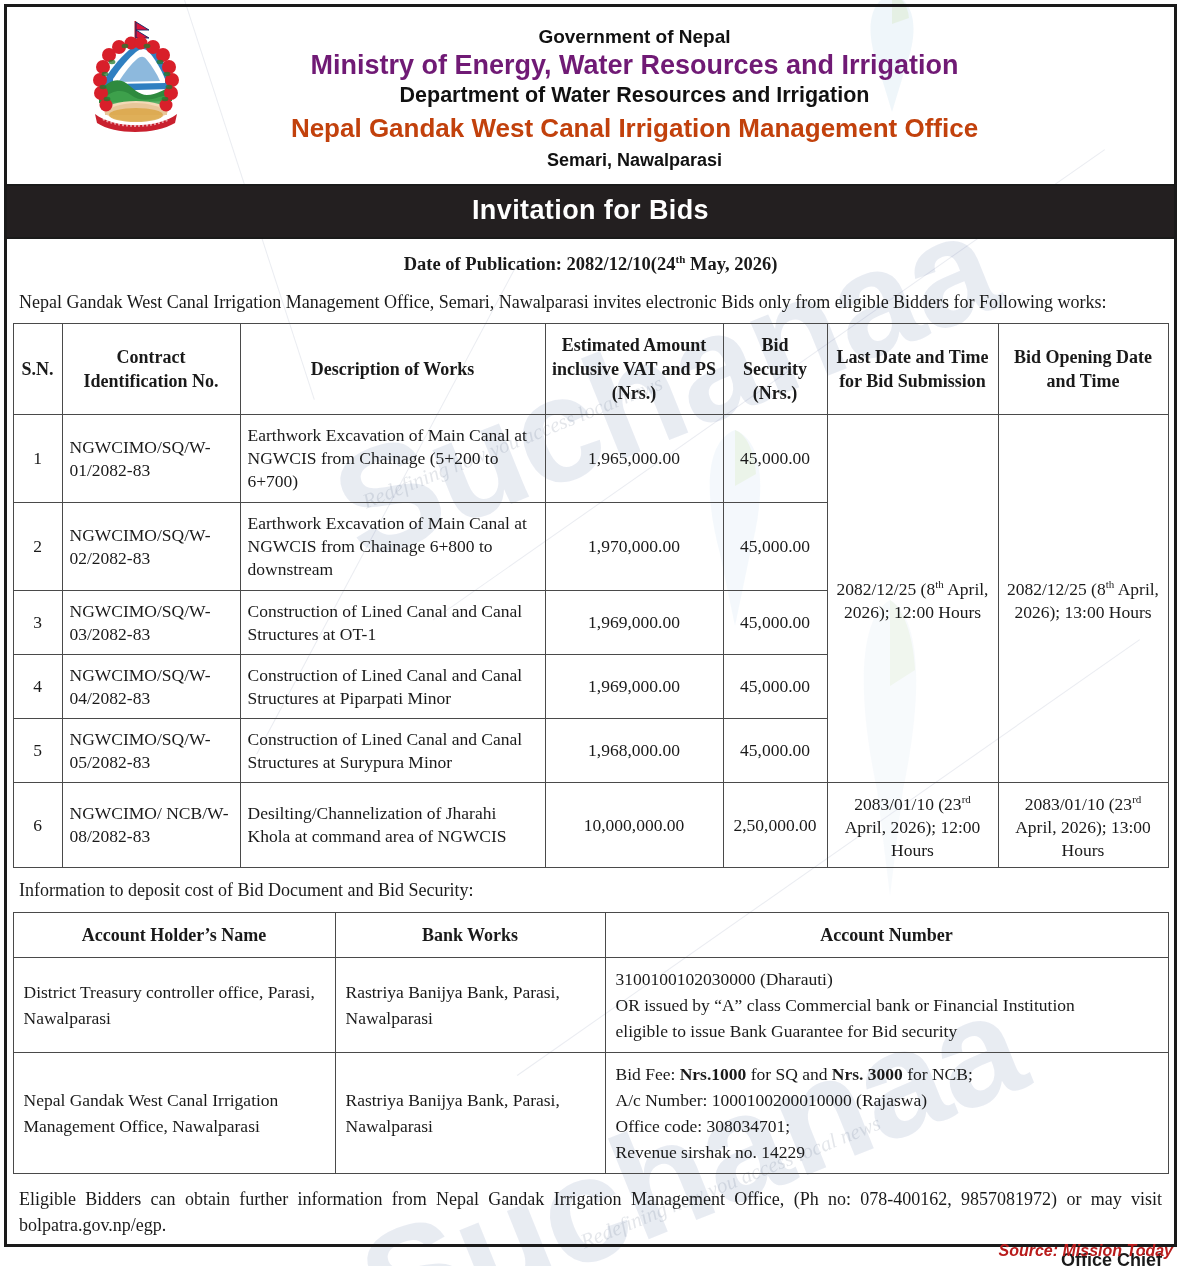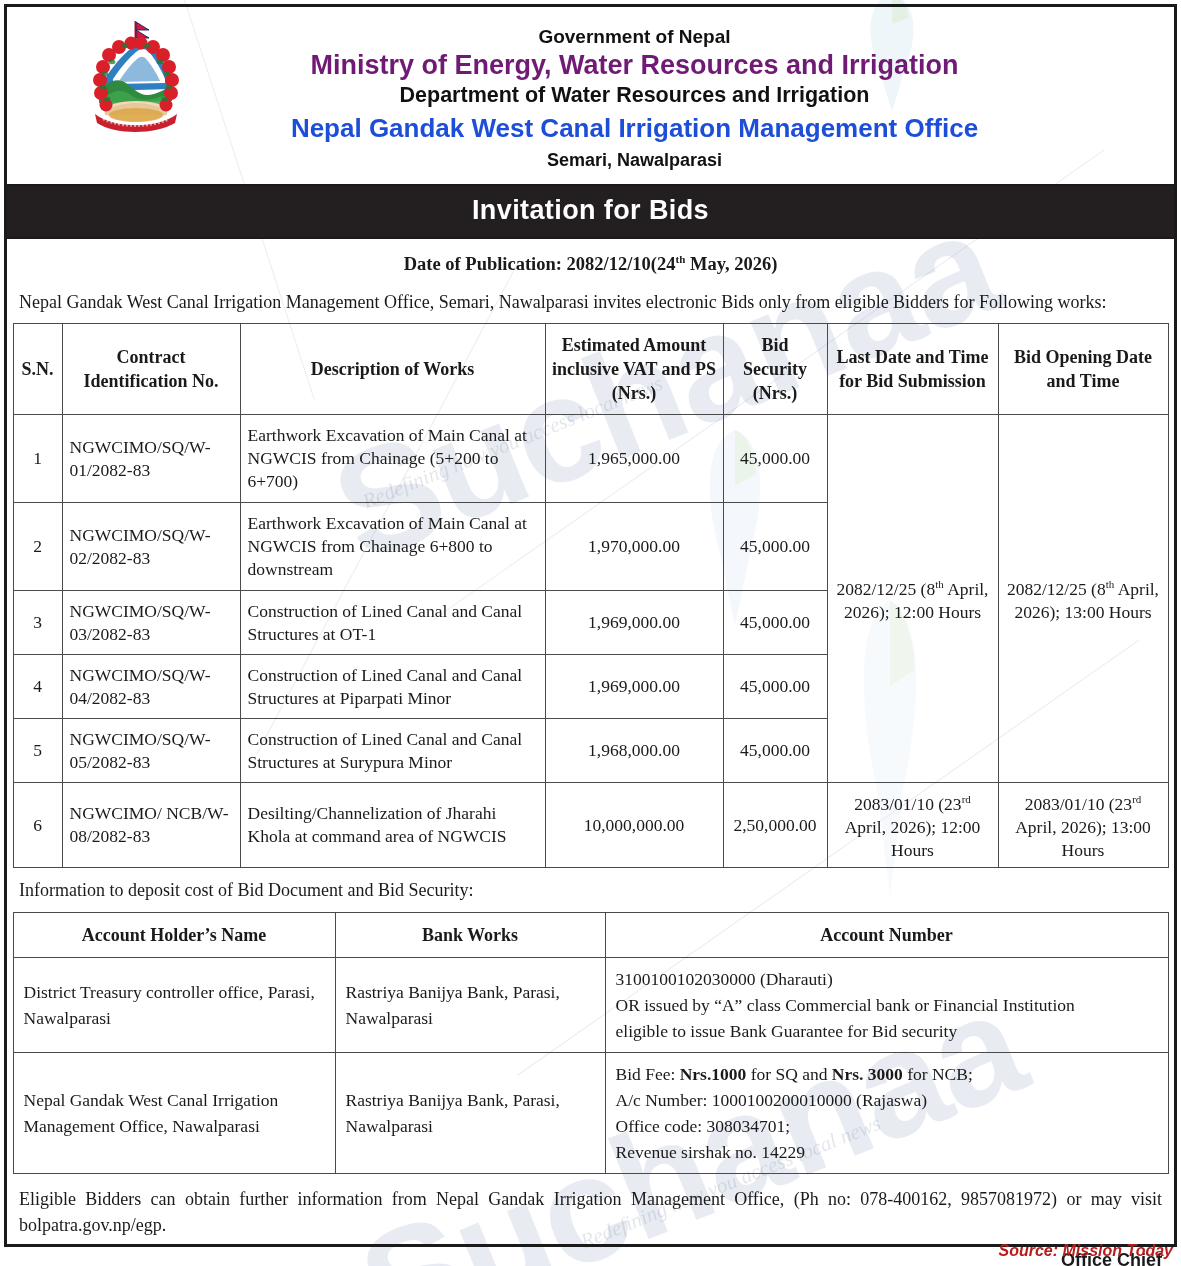--- a/index.html
+++ b/index.html
@@ -97,21 +97,21 @@
     color: #701a75;
   }
   .org-l3 {
     font-family: "Liberation Sans", sans-serif;
     font-weight: 700; font-size: 21.5px; line-height: 30px;
     color: #111;
   }
   .org-l4 {
     font-family: "Liberation Sans", sans-serif;
     font-weight: 700; font-size: 26px; line-height: 36px;
-    color: #1d4ed8;
+    color: #c2410c;
   }
   .org-l5 {
     font-family: "Liberation Sans", sans-serif;
     font-weight: 700; font-size: 18px; line-height: 28px;
     color: #111;
   }
 
   
   .title-band {
     background: #231f20;

